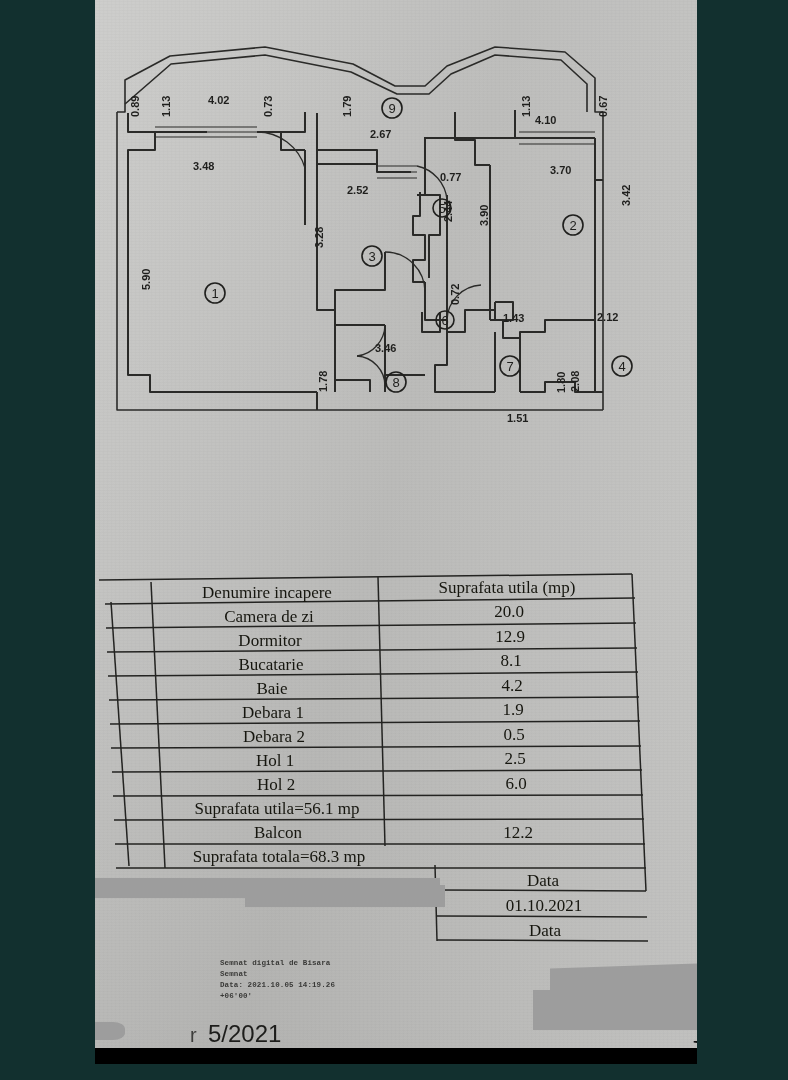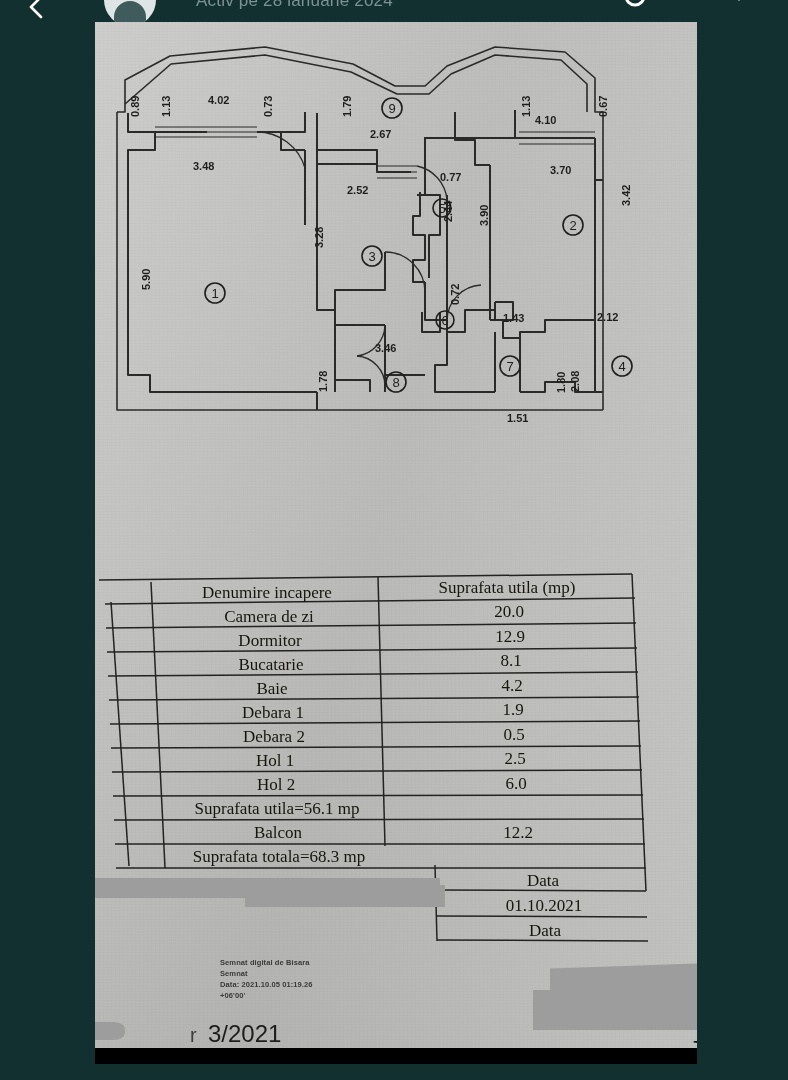--- a/index.html
+++ b/index.html
@@ -69,21 +69,21 @@
 
   
   .tbl-wrap { position:absolute; left:0px; top:560px; width:602px; height:400px; }
 
   
   .redact { position:absolute; background:#9d9d9d; }
 
   
   .sig {
     position:absolute; left:125px; top:958px; width:180px;
-    color:#3a3a38; line-height:1.45; letter-spacing:.1px;
+    color:#3a3a38; line-height:1.45; letter-spacing:.1px;font-family:Liberation Mono, monospace;
   }
   .sig div { font-size:7.5px; font-weight:700; filter: blur(.25px); }
   .sig-der {
     position:absolute; left:95px; top:1014px; font-size:22px; color:#1d1d1b;
     font-weight:400; filter: blur(.3px); margin-top: 48px;
   }
   .sig-num {
     position:absolute; left:113px; top:1020px; font-size:24px; color:#1d1d1b;
     filter: blur(.3px);
   }
@@ -318,51 +318,25 @@
 
     <div class="redact" style="left:0px; top:878px; width:345px; height:20px;"></div>
     <div class="redact" style="left:150px; top:885px; width:200px; height:22px;"></div>
     <div class="redact" style="left:455px; top:966px; width:147px; height:28px; transform:skewY(-2deg);"></div>
     <div class="redact" style="left:438px; top:990px; width:164px; height:40px;"></div>
     <div class="redact" style="left:0px; top:1022px; width:30px; height:18px; border-radius:0 40% 40% 0;"></div>
 
     <div class="sig">
       <div>Semnat digital de Bisara</div>
       <div>Semnat</div>
-      <div>Data: 2021.10.05 01:19.26</div>
+      <div>Data: 2021.10.05 14:19.26</div>
       <div>+06'00'</div>
     </div>
     <div class="sig-der">der</div>
     <div class="sig-r">r</div>
-    <div class="sig-num">3/2021</div>
+    <div class="sig-num">5/2021</div>
     <div class="bigD">D</div>
 
     <div class="photo-bottom-black"></div>
   </div>
 
-  <div class="chat-header">
-    <div class="hdr-back">
-      <svg width="22" height="26" viewBox="0 0 22 26">
-        <path d="M15 3 L5 13 L15 23" fill="none" stroke="#ffffff" stroke-width="2.6" stroke-linecap="round" stroke-linejoin="round"></path>
-      </svg>
-    </div>
-
-    <div class="hdr-avatar">
-
-      <div class="body"></div>
-    </div>
-
-    <div class="hdr-text">Activ pe 28 ianuarie 2024</div>
-
-    <div class="hdr-icon-video">
-      <svg width="26" height="26" viewBox="0 0 26 26">
-        <circle cx="13" cy="8" r="9" fill="none" stroke="#ffffff" stroke-width="3"></circle>
-      </svg>
-    </div>
-
-    <div class="hdr-icon-menu">
-      <svg width="26" height="26" viewBox="0 0 26 26">
-        <path d="M4 2 L13 11 L22 2" fill="none" stroke="#ffffff" stroke-width="3" stroke-linecap="round" stroke-linejoin="round"></path>
-      </svg>
-    </div>
-  </div>
 
 </div>
 
 </body></html>

